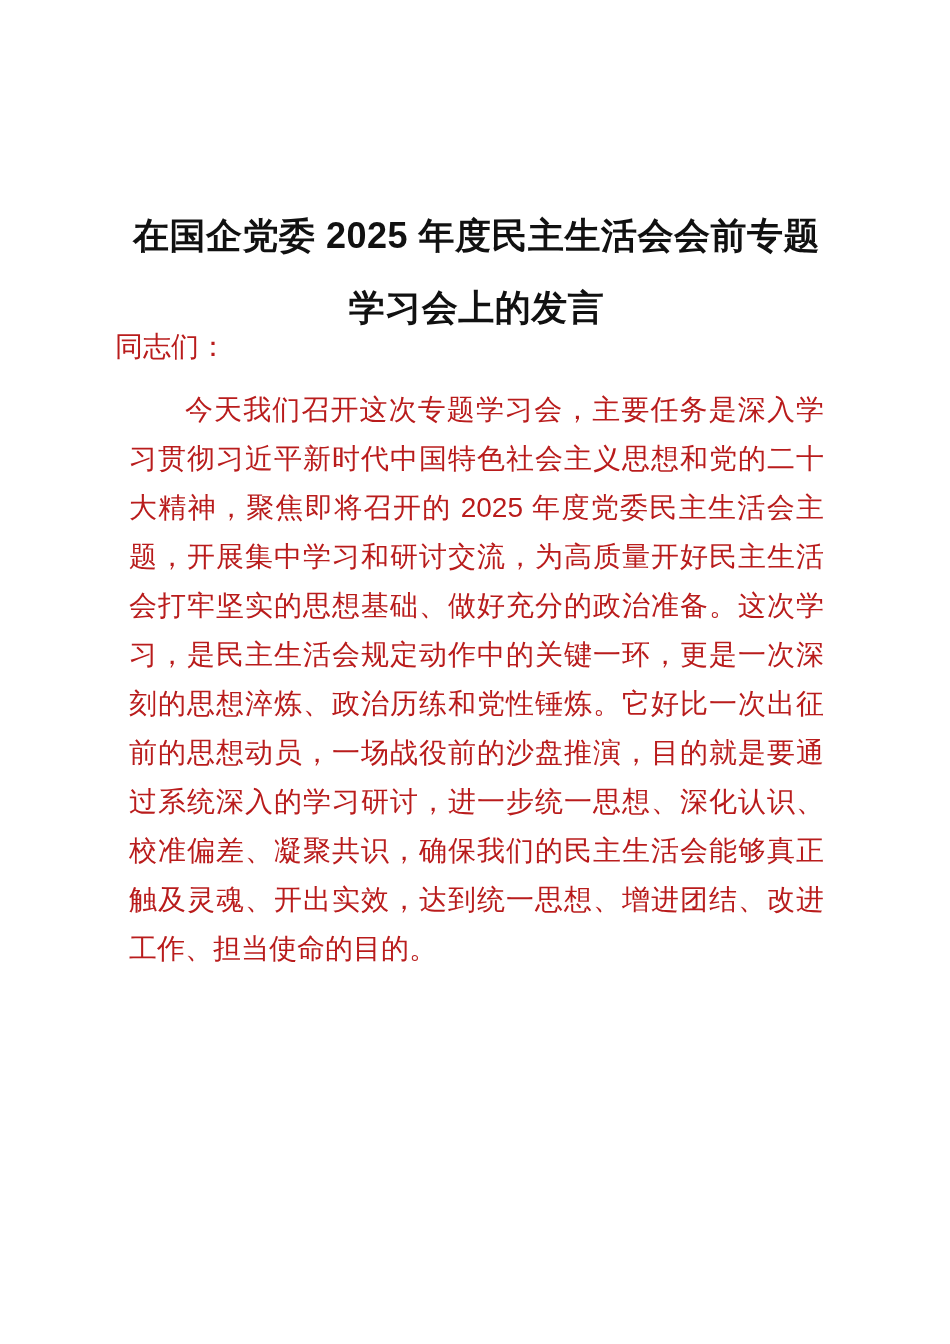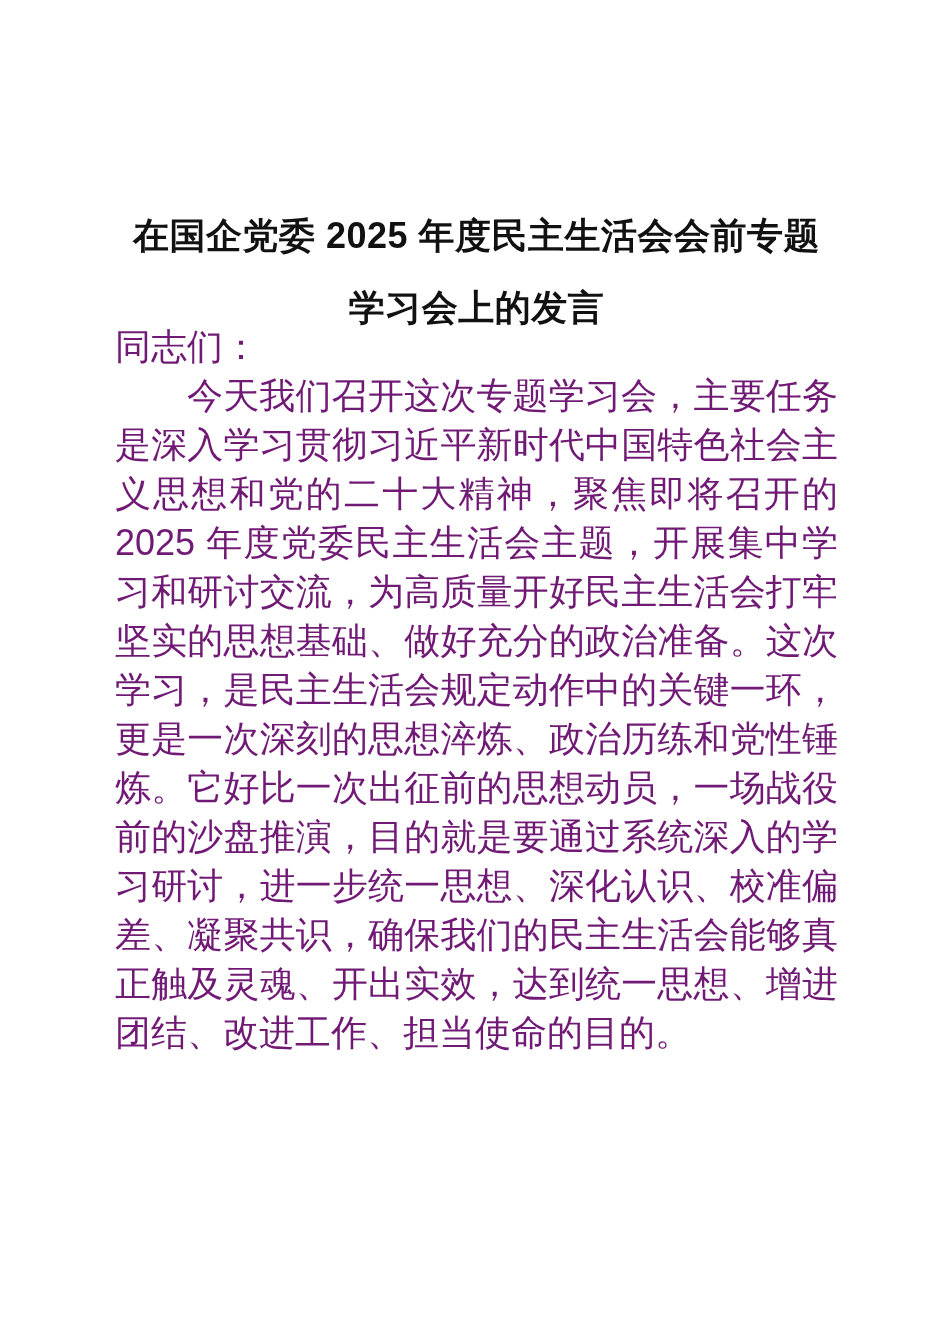--- a/index.html
+++ b/index.html
@@ -31,36 +31,36 @@
     letter-spacing: 0.5px;
     white-space: pre-line;
   }
 
   .doc-body {
     position: absolute;
     left: 115px;
     top: 322px;
     width: 723px;
     font-family: "Liberation Sans", "DejaVu Sans", sans-serif;
-    font-size: 36px;
+    font-size: 28px;
     line-height: 49px;
-    color: #701a75;
+    color: #b91c1c;
     text-align: justify;
     text-justify: inter-character;
   }
 
   .salutation {
     margin: 0;
     text-indent: 0;
     text-align: left;
     text-align-last: left;
   }
 
   .para {
-    margin: 0;
+    margin: 14px;
     text-indent: 2em;
     text-align: justify;
     text-align-last: left;
   }
 </style>
 </head>
 <body>
 
 <div class="page">
 

